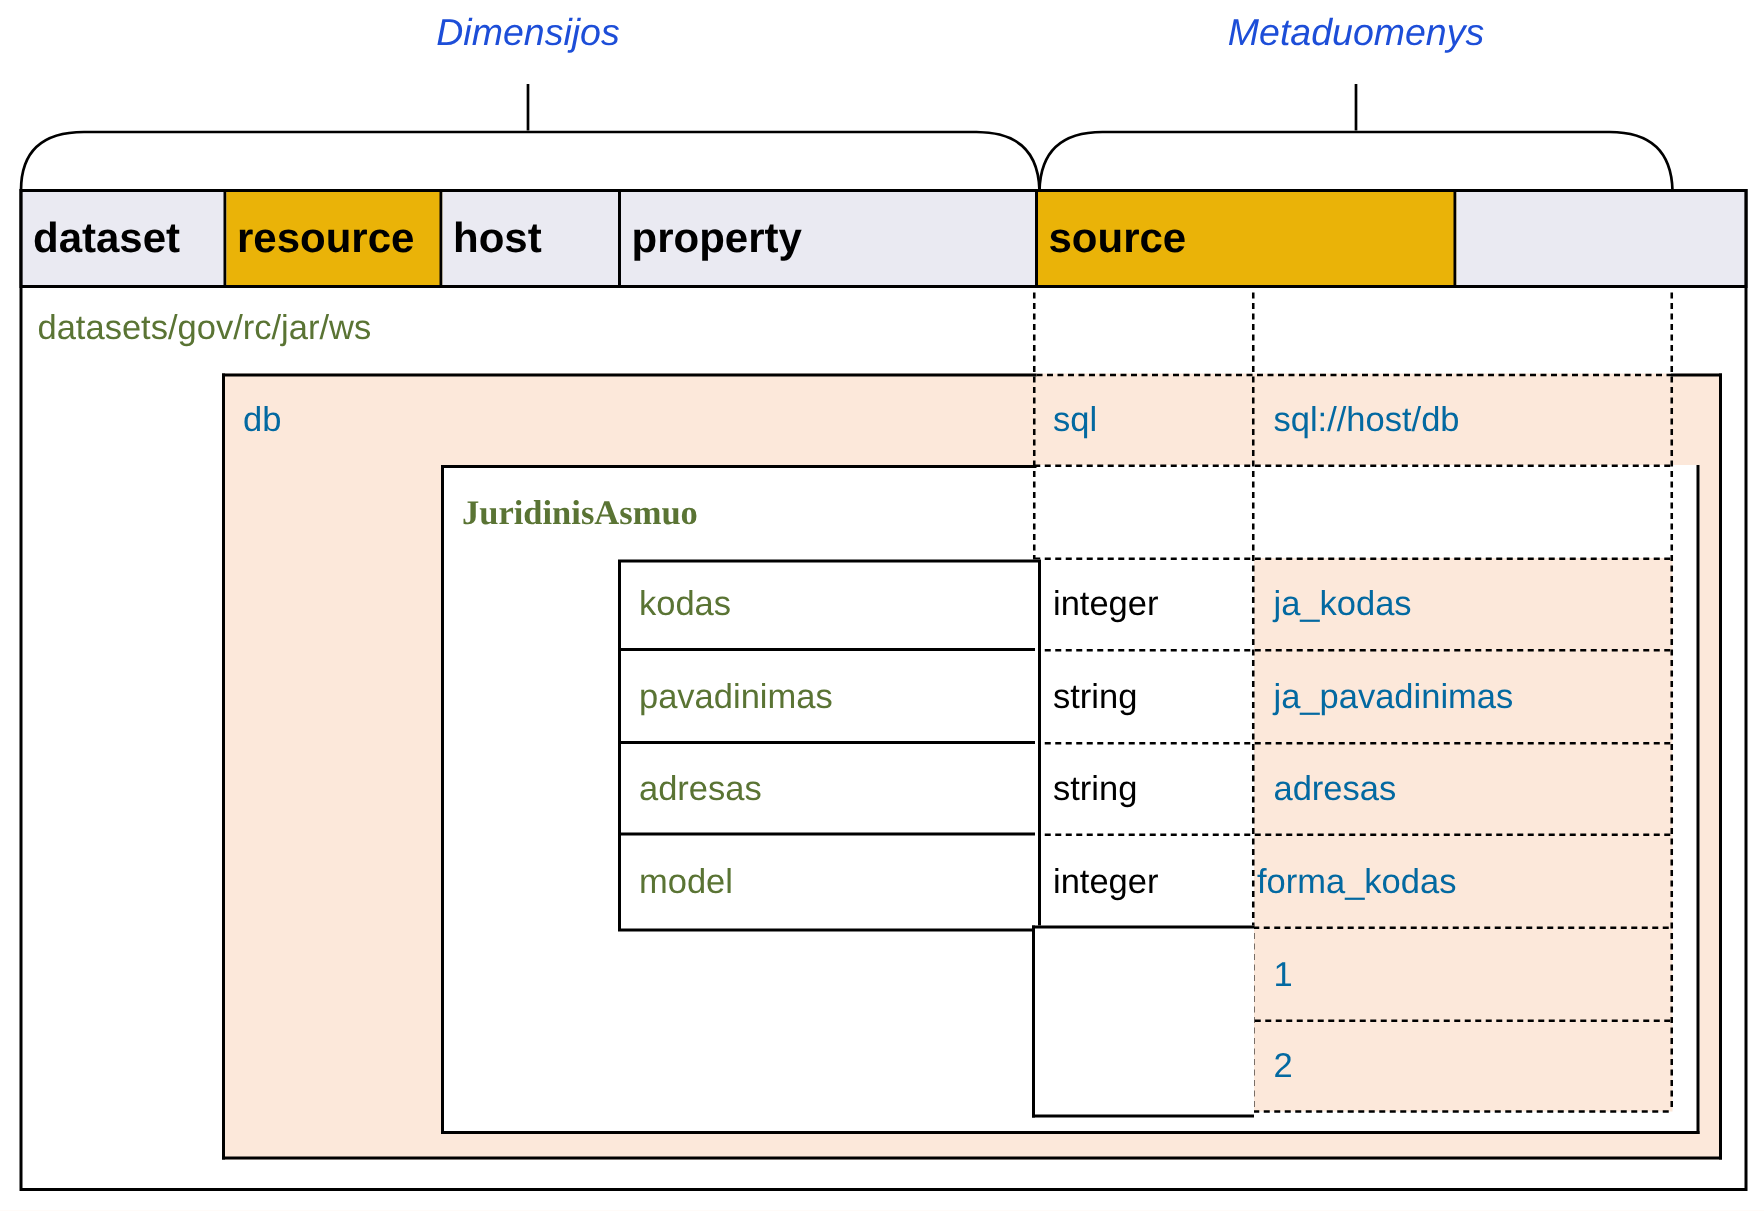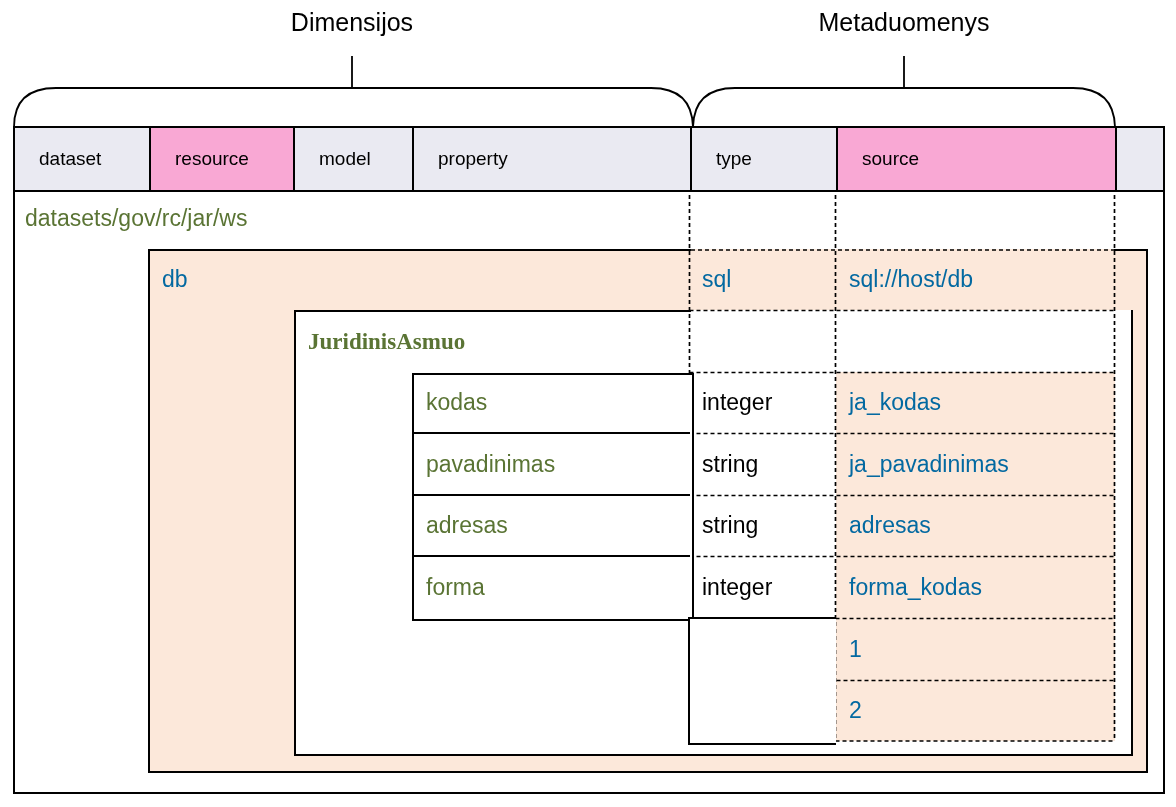--- a/index.html
+++ b/index.html
@@ -7,27 +7,27 @@
           font-family:"Liberation Sans",sans-serif;color:#000;overflow:hidden;}
   .abs{position:absolute;box-sizing:border-box;}
   .cell{position:absolute;box-sizing:border-box;display:flex;align-items:center;
         font-size:23px;line-height:1;}
   .green{color:#5a7434;text-align:center;}
   .red{color:#0369a1;}
   .bold{font-weight:bold;font-family:Liberation Serif, serif;}
   .fill-peach{background:#fce8da;}
   .seg{position:absolute;background:#000;}
   .toplabel{position:absolute;top:8px;width:320px;text-align:center;
-            font-size:25px;color:#000000;}
+            font-size:25px;color:#1d4ed8;font-style:italic;}
   .header{position:absolute;left:13px;top:126px;width:1148px;height:62px;
           border:2px solid #000;display:flex;z-index:6;background:#eaeaf2;}
   .hcell{box-sizing:border-box;border-right:2px solid #000;display:flex;
-         align-items:center;padding-left:24px;font-size:19px;font-weight:normal;
+         align-items:center;padding-left:7px;font-size:28px;font-weight:bold;
          background:#eaeaf2;}
-  .hcell.hl{background:#f9a8d4;}
+  .hcell.hl{background:#eab308;}
   .hcell:last-child{border-right:none;}
   .frame{position:absolute;left:13px;top:126px;width:1148px;height:664px;
          border:2px solid #000;z-index:6;pointer-events:none;}
   .pbox{position:absolute;left:412px;top:373px;width:278px;height:244px;
         border:2px solid #000;background:#fff;z-index:4;}
   .ebox{position:absolute;left:688px;top:617px;width:146px;height:124px;
         border:2px solid #000;border-right:none;background:#fff;z-index:4;}
   svg{position:absolute;left:0;top:0;z-index:3;pointer-events:none;}
   svg.braces{z-index:6;}
   .z0{z-index:0}.z1{z-index:1}.z2{z-index:2}.z4{z-index:4}.z5{z-index:5}
@@ -43,34 +43,33 @@
   <svg class="braces" width="1176" height="140" viewBox="0 0 1176 140">
     <line x1="352" y1="56" x2="352" y2="87" stroke="#000" stroke-width="1.8"></line>
     <line x1="904" y1="56" x2="904" y2="87" stroke="#000" stroke-width="1.8"></line>
     <path d="M 14 127 Q 14 88 56 88 L 651 88 Q 692 88 693 127" fill="none" stroke="#000" stroke-width="1.8"></path>
     <path d="M 693 127 Q 694 88 735 88 L 1073 88 Q 1114 88 1115 127" fill="none" stroke="#000" stroke-width="1.8"></path>
   </svg>
 
   <div class="header">
     <div class="hcell" style="flex:0 0 136px;">dataset</div>
     <div class="hcell hl" style="flex:0 0 144px;">resource</div>
-    <div class="hcell" style="flex:0 0 119px;">model</div>
+    <div class="hcell" style="flex:0 0 119px;">host</div>
     <div class="hcell" style="flex:0 0 278px;">property</div>
-    <div class="hcell" style="flex:0 0 146px;">type</div>
     <div class="hcell hl" style="flex:0 0 279px;">source</div>
     <div class="hcell" style="flex:1 1 auto;"></div>
   </div>
 
   <div class="abs fill-peach z0" style="left:149px;top:249px;width:999px;height:524px;"></div>
   <div class="abs z1" style="left:295px;top:310px;width:838px;height:446px;background:#fff;"></div>
 
   <div class="cell fill-peach red z2" style="left:836px;top:372px;width:279px;height:61px;padding-left:13px;">ja_kodas</div>
   <div class="cell fill-peach red z2" style="left:836px;top:433px;width:279px;height:62px;padding-left:13px;">ja_pavadinimas</div>
   <div class="cell fill-peach red z2" style="left:836px;top:495px;width:279px;height:61px;padding-left:13px;">adresas</div>
-  <div class="cell fill-peach red z2" style="left:836px;top:556px;width:279px;height:62px;padding-left:13px;">forma_kodas</div>
+  <div class="cell fill-peach red z2" style="left:836px;top:556px;width:279px;height:62px;padding-left:2px;">forma_kodas</div>
   <div class="cell fill-peach red z2" style="left:836px;top:618px;width:279px;height:62px;padding-left:13px;">1</div>
   <div class="cell fill-peach red z2" style="left:836px;top:680px;width:279px;height:61px;padding-left:13px;">2</div>
 
   <svg width="1176" height="807" viewBox="0 0 1176 807">
     <g stroke="#000" stroke-width="1.7" stroke-dasharray="4 3">
       <line x1="689.5" y1="188" x2="689.5" y2="741"></line>
       <line x1="835.5" y1="188" x2="835.5" y2="741"></line>
       <line x1="1114.5" y1="188" x2="1114.5" y2="741"></line>
       <line x1="691" y1="250" x2="1114" y2="250"></line>
       <line x1="689.5" y1="310.5" x2="1114.5" y2="310.5"></line>
@@ -106,21 +105,21 @@
 
   <div class="cell red z5" style="left:162px;top:249px;width:240px;height:61px;">db</div>
   <div class="cell red z5" style="left:702px;top:249px;width:120px;height:61px;">sql</div>
   <div class="cell red z5" style="left:849px;top:249px;width:260px;height:61px;text-align:center;">sql://host/db</div>
 
   <div class="cell green bold z5" style="left:308px;top:310px;width:370px;height:62px;">JuridinisAsmuo</div>
 
   <div class="cell green z5" style="left:426px;top:372px;width:250px;height:61px;">kodas</div>
   <div class="cell green z5" style="left:426px;top:433px;width:250px;height:62px;">pavadinimas</div>
   <div class="cell green z5" style="left:426px;top:495px;width:250px;height:61px;">adresas</div>
-  <div class="cell green z5" style="left:426px;top:556px;width:250px;height:62px;">forma</div>
+  <div class="cell green z5" style="left:426px;top:556px;width:250px;height:62px;">model</div>
 
   <div class="cell z5" style="left:702px;top:372px;width:130px;height:61px;">integer</div>
   <div class="cell z5" style="left:702px;top:433px;width:130px;height:62px;">string</div>
   <div class="cell z5" style="left:702px;top:495px;width:130px;height:61px;">string</div>
   <div class="cell z5" style="left:702px;top:556px;width:130px;height:62px;">integer</div>
 
   <div class="frame"></div>
 
 </div>
 

